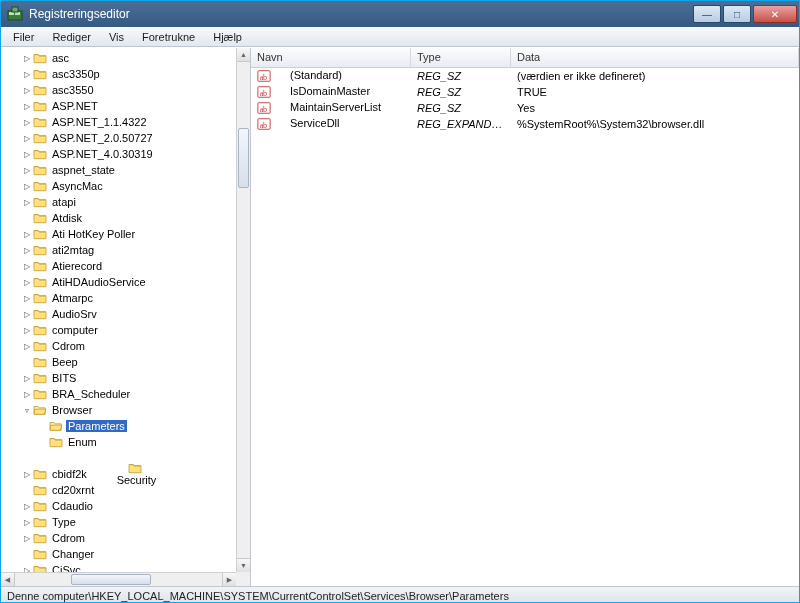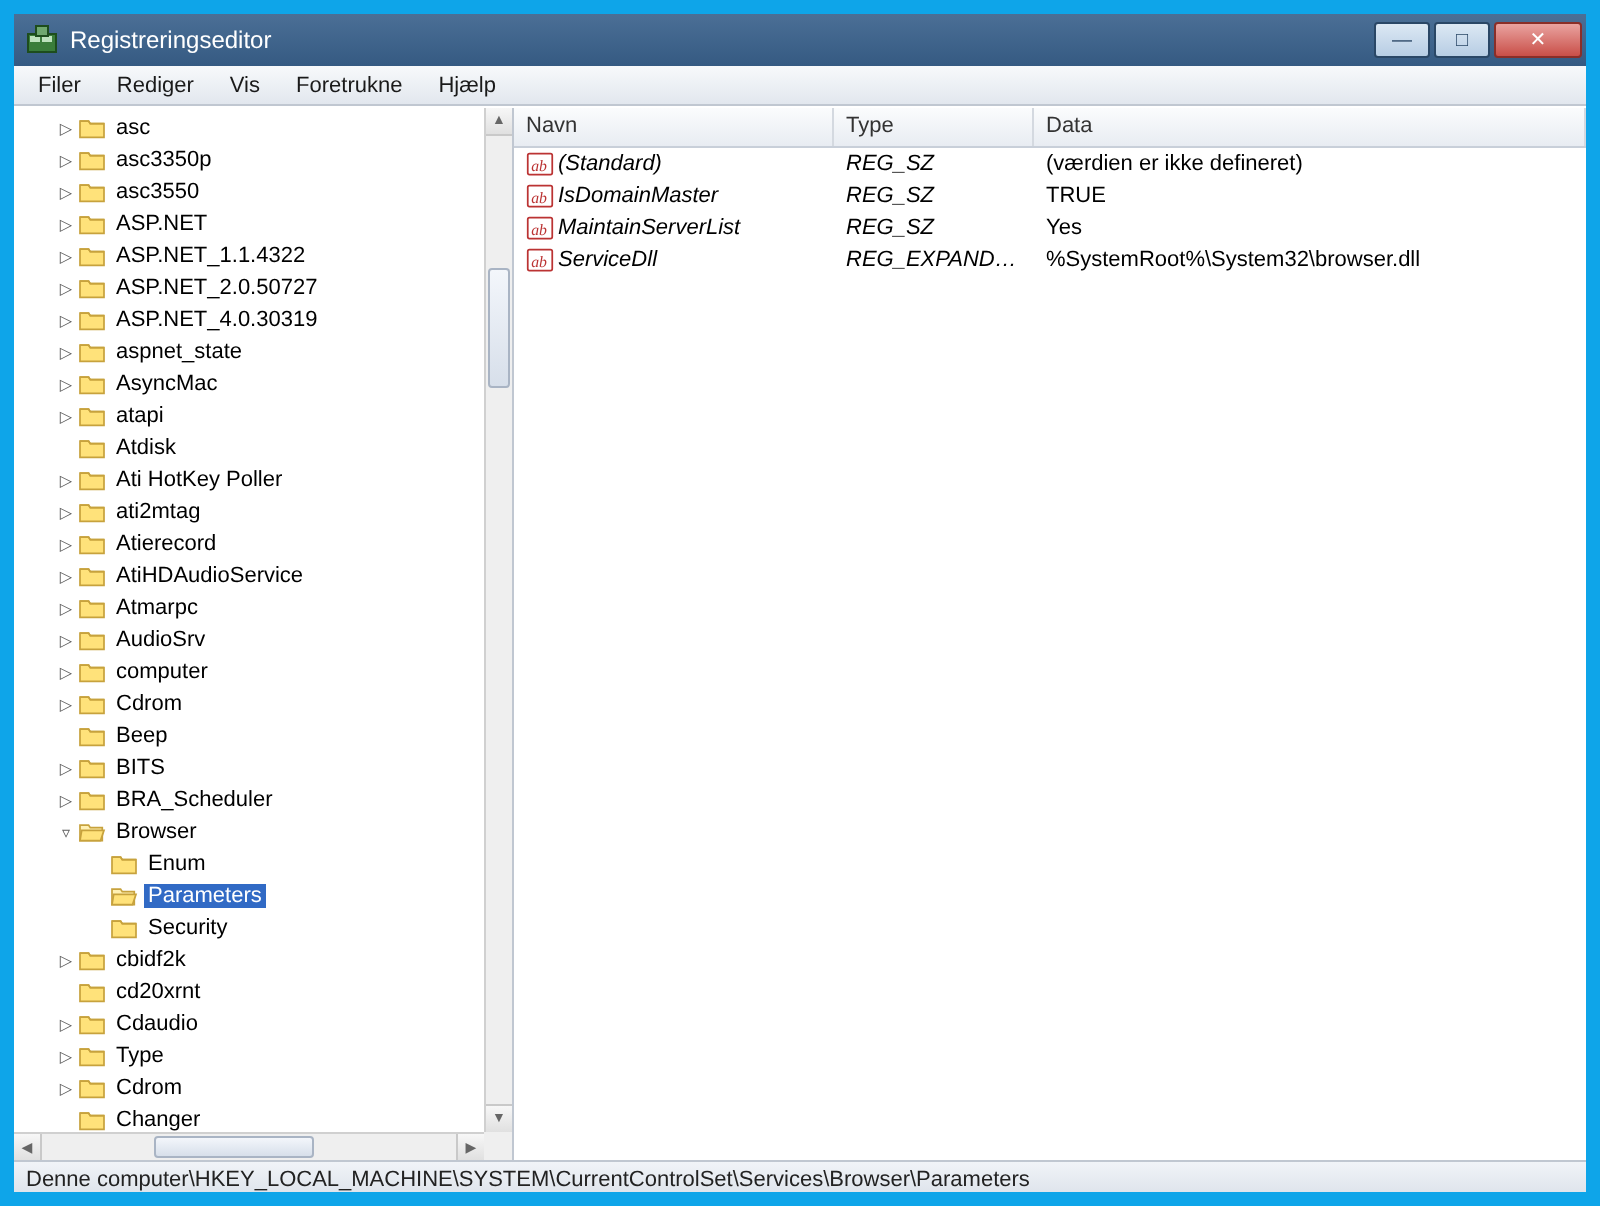--- a/index.html
+++ b/index.html
@@ -1,17 +1,17 @@
 <!DOCTYPE html>
 <html><head>
 <meta charset="utf-8">
 <style>
   * { box-sizing: border-box; margin: 0; padding: 0; }
   html, body { width: 800px; height: 603px; overflow: hidden; font-family: "Segoe UI", Tahoma, sans-serif; font-size: 11px; }
-  .window { width: 800px; height: 603px; background: #5eead4; border: 7px solid #0ea5e9; display: flex; flex-direction: column; }
+  .window { width: 800px; height: 603px; background: #5eead4; border: 1px solid #0ea5e9; display: flex; flex-direction: column; }
   .titlebar { height: 26px; background: linear-gradient(to bottom, #4b6f96, #355a82); display: flex; align-items: center; color: #fff; padding: 0 2px 0 6px; }
   .titlebar .app-icon { width: 16px; height: 16px; margin-right: 6px; }
   .titlebar .title { flex: 1; font-size: 12px; }
   .win-btns { display: flex; gap: 2px; }
   .win-btn { width: 28px; height: 18px; border: 1px solid #2a4766; background: linear-gradient(to bottom,#dce8f4,#b7cde4); border-radius: 2px; display:flex; align-items:center; justify-content:center; color:#2a4766; font-size:10px; cursor:default;}
   .win-btn.close { background: linear-gradient(to bottom,#e9a3a0,#c94f48); color:#fff; border-color:#8a2e28; width:44px;}
   .menubar { height: 20px; background: linear-gradient(to bottom,#f7f9fb,#e2e7ee); border-bottom: 1px solid #c0c7d1; display:flex; align-items:center; padding: 0 4px; gap: 2px;}
   .menubar .menu-item { padding: 2px 8px; color:#1a1a1a; cursor:default; }
   .client { flex:1; display:flex; background:#fff; border-top:1px solid #fff; min-height:0; }
   .tree-pane { width: 250px; border-right:1px solid #c0c7d1; display:flex; flex-direction:column; min-height:0;}
@@ -32,21 +32,21 @@
   .hscroll .btn.right{ float:right; border-left:1px solid #c9c9c9; border-right:none;}
   .hscroll .thumb{ position:absolute; top:1px; bottom:1px; left:70px; width:80px; background:linear-gradient(#f3f6fb,#d7dfea); border:1px solid #a9b4c4; border-radius:2px;}
   .corner { position:absolute; right:0; bottom:0; width:14px; height:14px; background:#efefef;}
   .list-pane { flex:1; display:flex; flex-direction:column; }
   .cols { height:20px; background:linear-gradient(#fbfcfd,#e8ecf2); border-bottom:1px solid #c8cfd9; display:flex; }
   .col { padding:3px 6px; border-right:1px solid #d4d9e0; color:#333; cursor:default;}
   .col.name{ width:160px;} .col.type{ width:100px;} .col.data{ flex:1;}
   .rows { flex:1; overflow:auto; }
   .lrow { display:flex; height:16px; align-items:center; }
   .cell { padding:0 6px; overflow:hidden; text-overflow:ellipsis; white-space:nowrap; }
-  .cell.name{ width:160px; display:flex; align-items:center; gap:2px;font-style:italic;} .cell.type{ width:100px;font-style:italic;} .cell.data{ flex:1;}
+  .cell.name{ width:160px; display:flex; gap:19px;} .cell.type{ width:100px;font-style:italic;} .cell.data{ flex:1;}
   .val-icon { width:14px; height:14px; flex-shrink:0;}
   .statusbar { height:16px; background:linear-gradient(#f1f4f8,#dfe5ec); border-top:1px solid #c0c7d1; padding:3px 6px; color:#222; }
 </style>
 </head>
 <body>
 
 <div class="window">
   <div class="titlebar">
     <span class="app-icon">
       <svg viewBox="0 0 16 16">
@@ -299,41 +299,41 @@
             <div class="tree-row" style="padding-left: 20px;">
               <span class="twisty">▿</span>
               <span class="folder">
                 <svg viewBox="0 0 16 14">
                   <path d="M1 3h5l1 1.5h7v7.5H1z" fill="#fff0b3" stroke="#c7a23d"></path>
                   <path d="M2 6h13l-2 6H1z" fill="#ffe27a" stroke="#c7a23d"></path>
                 </svg>
               </span>
               <span class="label">Browser</span>
             </div>
-            <div class="tree-row" style="padding-left: 36px;">
-              <span class="twisty"></span>
-              <span class="folder">
-                <svg viewBox="0 0 16 14">
-                  <path d="M1 3h5l1 1.5h8v8H1z" fill="#ffe27a" stroke="#c7a23d"></path>
-                  <path d="M1 3h5l1 1.5h8" fill="none" stroke="#c7a23d"></path>
-                </svg>
-              </span>
-              <span class="label">Enum</span>
-            </div>
             <div class="tree-row selected" style="padding-left: 36px;">
               <span class="twisty"></span>
               <span class="folder">
                 <svg viewBox="0 0 16 14">
                   <path d="M1 3h5l1 1.5h7v7.5H1z" fill="#fff0b3" stroke="#c7a23d"></path>
                   <path d="M2 6h13l-2 6H1z" fill="#ffe27a" stroke="#c7a23d"></path>
                 </svg>
               </span>
               <span class="label">Parameters</span>
             </div>
             <div class="tree-row" style="padding-left: 36px;">
+              <span class="twisty"></span>
+              <span class="folder">
+                <svg viewBox="0 0 16 14">
+                  <path d="M1 3h5l1 1.5h8v8H1z" fill="#ffe27a" stroke="#c7a23d"></path>
+                  <path d="M1 3h5l1 1.5h8" fill="none" stroke="#c7a23d"></path>
+                </svg>
+              </span>
+              <span class="label">Enum</span>
+            </div>
+            <div class="tree-row" style="padding-left: 36px; flex-direction: column;">
               <span class="twisty"></span>
               <span class="folder">
                 <svg viewBox="0 0 16 14">
                   <path d="M1 3h5l1 1.5h8v8H1z" fill="#ffe27a" stroke="#c7a23d"></path>
                   <path d="M1 3h5l1 1.5h8" fill="none" stroke="#c7a23d"></path>
                 </svg>
               </span>
               <span class="label">Security</span>
             </div>
             <div class="tree-row" style="padding-left: 20px;">

